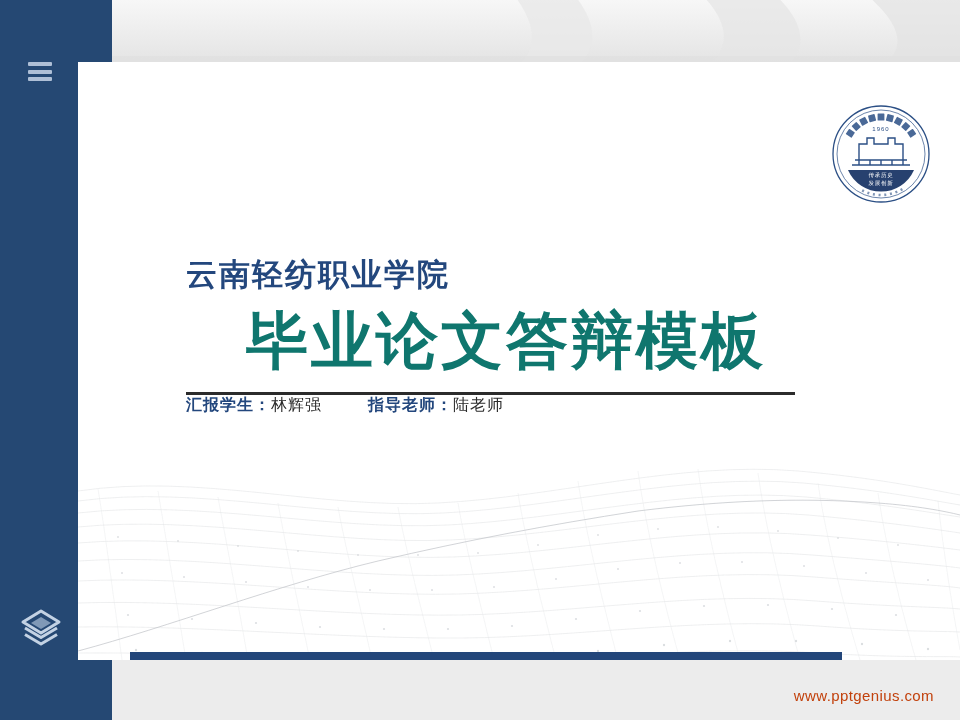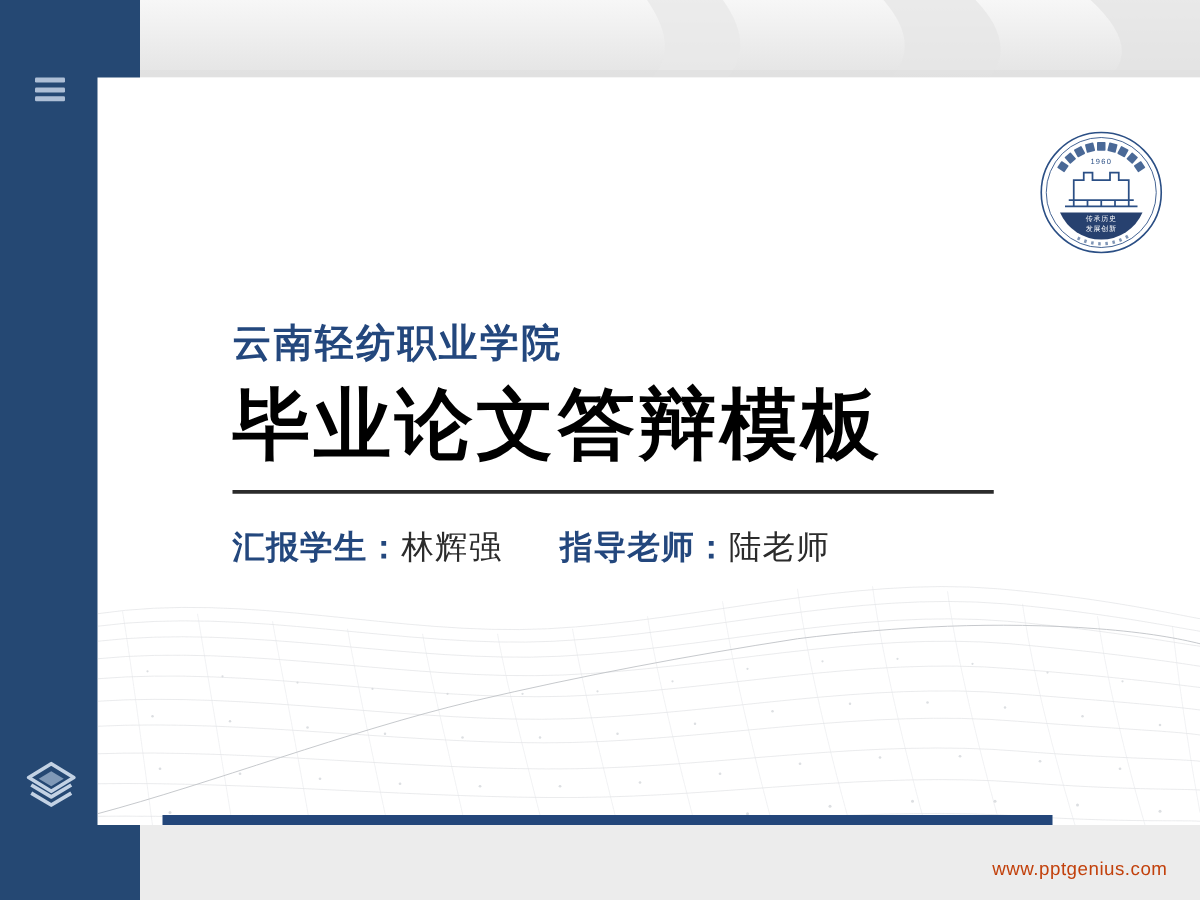--- a/index.html
+++ b/index.html
@@ -136,35 +136,35 @@
     font-weight: bold;
     color: #23477d;
     letter-spacing: 2px;
     line-height: 1.1;
     margin: 0;
     white-space: nowrap;
   }
   .main-title {
     font-size: 62px;
     font-weight: bold;
-    color: #000000;
+    color: #0f766e;
     letter-spacing: 3px;
     line-height: 1.12;
     margin: 14px 0 0 0;
     white-space: nowrap;
+    text-align: center;
   }
   .title-rule {
     width: 609px;
     height: 3px;
     background: #2b2b2b;
     margin-top: 16px;
   }
   .credits {
-    margin-top: 26px;
-    font-size: 26px;
+    font-size: 16px;
     line-height: 1.3;
     white-space: nowrap;
   }
   .credit-label {
     font-weight: bold;
     color: #23477d;
     letter-spacing: 1px;
   }
   .credit-value {
     color: #2b2b2b;

